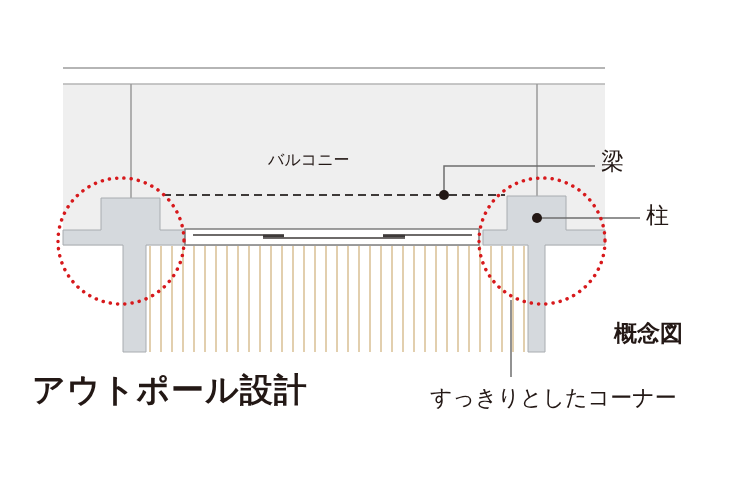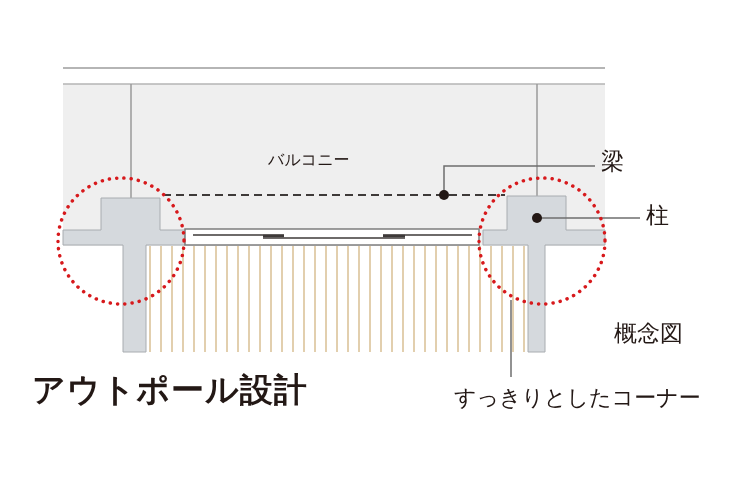--- a/index.html
+++ b/index.html
@@ -3,23 +3,23 @@
 <meta charset="utf-8">
 <style>
   html, body { margin:0; padding:0; background:#ffffff; }
   body { width:748px; height:488px; position:relative; overflow:hidden;
          font-family:"DejaVu Sans", "Liberation Sans", sans-serif; }
   svg { position:absolute; left:0; top:0; }
   .lbl { position:absolute; color:#231815; white-space:nowrap; }
   .balcony { left:268px; top:150px; font-size:16px; }
   .beam { left:601px; top:146px; font-size:23px; }
   .pillar { left:646px; top:200px; font-size:23px; }
-  .concept { left:614px; top:318px; font-size:23px; font-weight:normal; }
+  .concept { left:614px; top:318px; font-size:23px; font-weight:bold; }
   .title { left:32px; top:368px; font-size:33px; font-weight:bold; letter-spacing:1px; }
-  .corner { left:430px; top:383px; font-size:22px;margin-left:24px; }
+  .corner { left:430px; top:383px; font-size:22px; }
 </style>
 </head>
 <body>
 
 <svg width="748" height="488" viewBox="0 0 748 488">
 
   <line x1="63" y1="68" x2="605" y2="68" stroke="#b5b5b5" stroke-width="2"></line>
 
   <rect x="63" y="84" width="542" height="162" fill="#efefef"></rect>
   <line x1="63" y1="84" x2="605" y2="84" stroke="#b5b5b5" stroke-width="1.5"></line>

